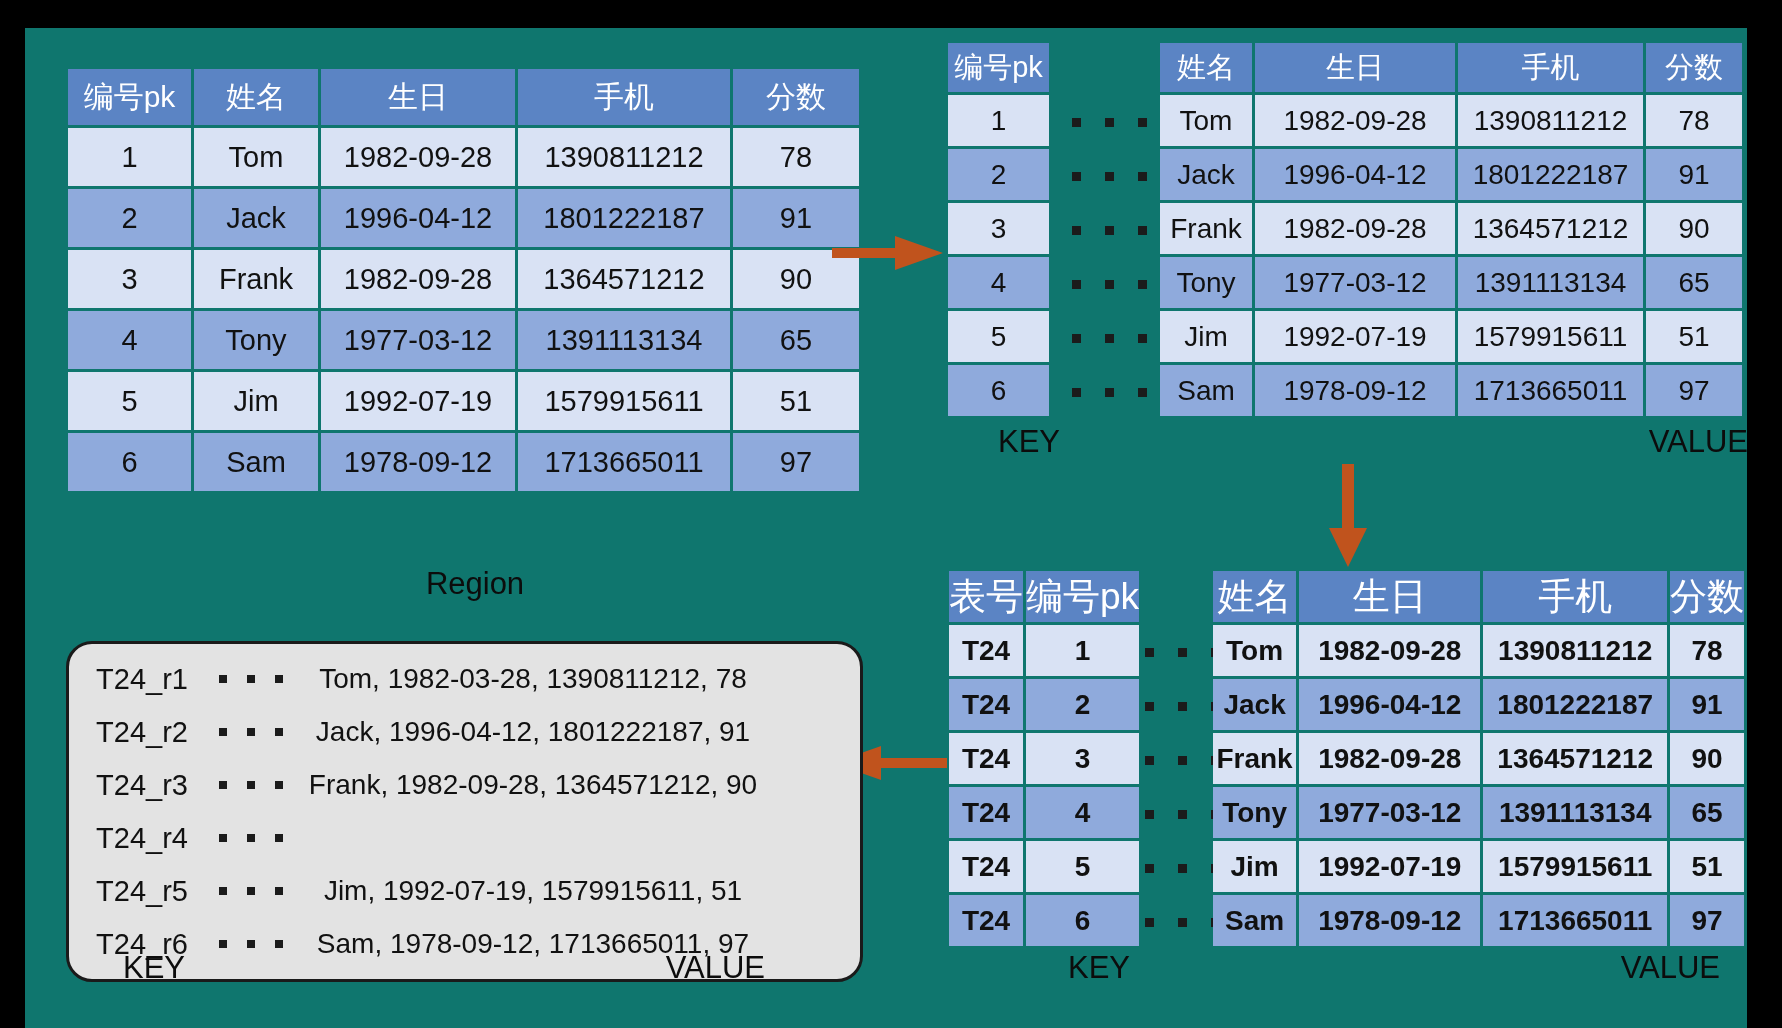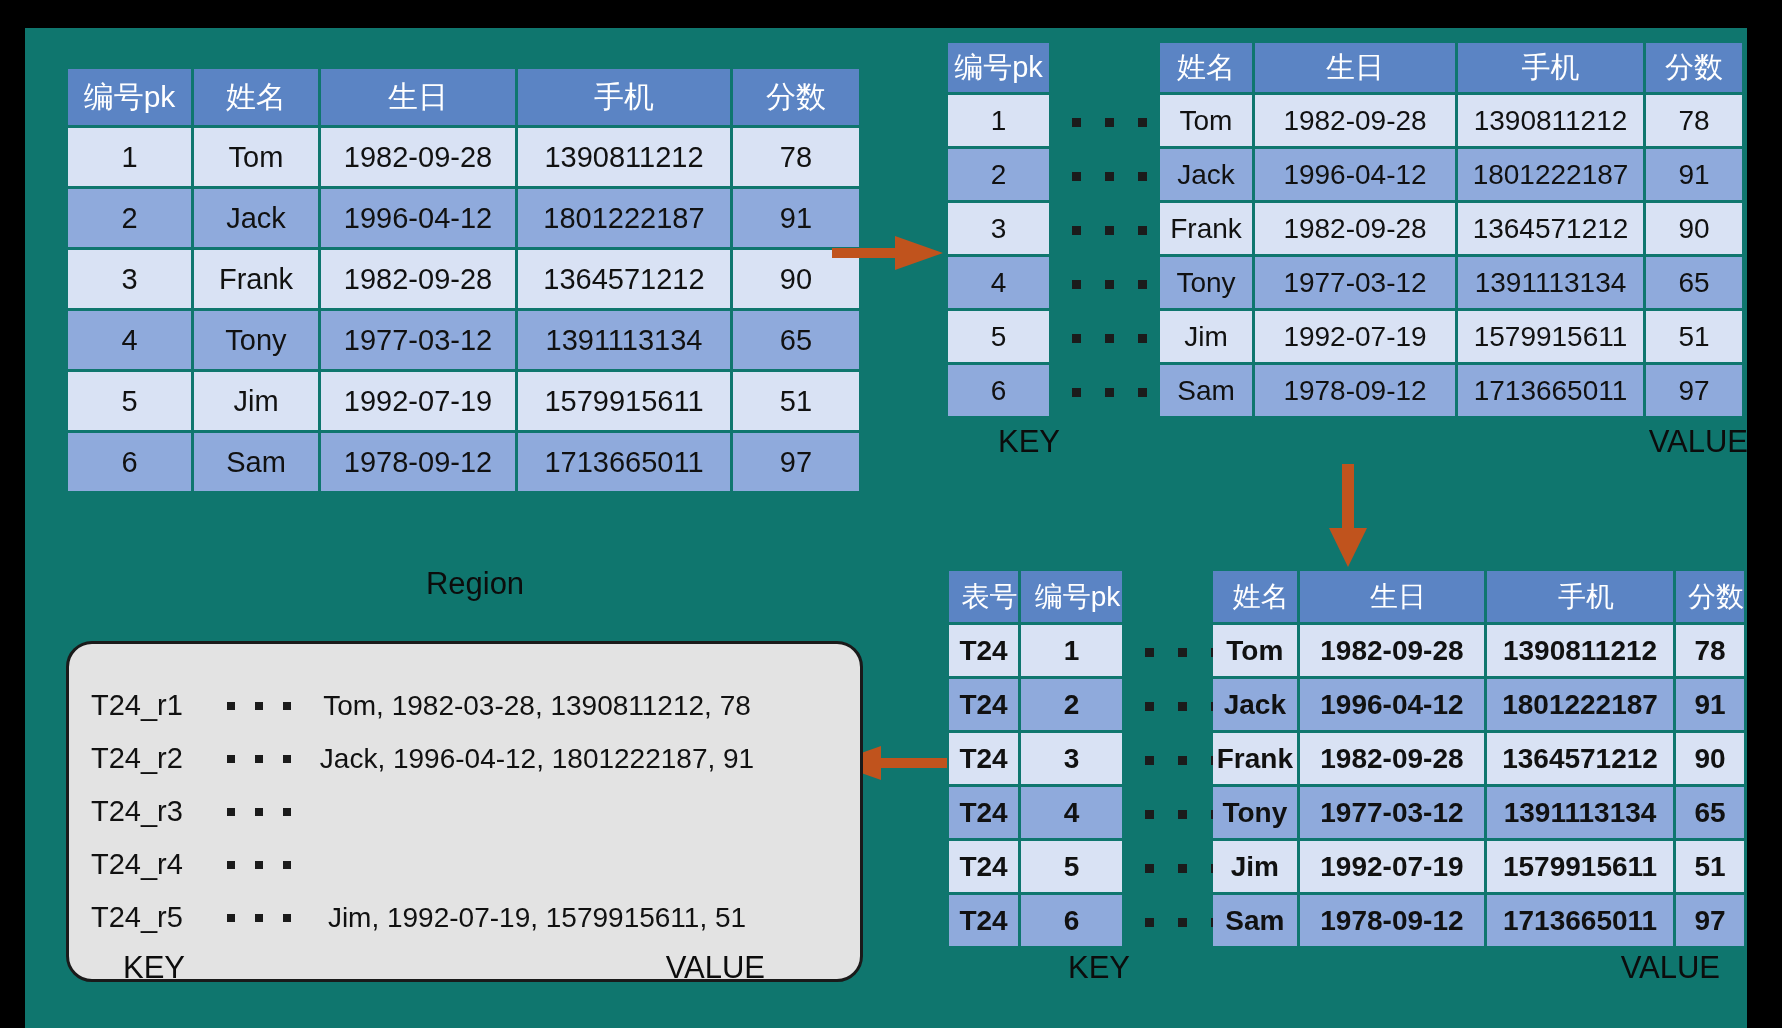--- a/index.html
+++ b/index.html
@@ -8,37 +8,37 @@
   .sheet{position:absolute;left:25px;top:28px;width:1722px;height:1002px;background:#0f766e;}
 
   
   table.tbl{position:absolute;border-collapse:separate;border-spacing:3px;table-layout:fixed;}
   table.tbl th,table.tbl td{padding:0;text-align:center;vertical-align:middle;overflow:hidden;white-space:nowrap;}
   table.tbl th{background:#5b84c4;color:#fff;font-weight:normal;font-size:30px;}
   tr.light td{background:#d9e2f4;}
   tr.dark td{background:#8faadc;}
   #t1 th{height:56px;}  #t1 td{height:58px;font-size:29px;}
   #t2k th,#t2v th{height:49px;font-size:29px;} #t2k td,#t2v td{height:51px;font-size:28px;}
-  #t3k th,#t3v th{height:51px;font-size:28px;padding-left:12px;} #t3k td,#t3v td{height:51px;font-size:28px;font-weight:bold;}
+  #t3k th,#t3v th{height:51px;font-size:37px;} #t3k td,#t3v td{height:51px;font-size:28px;font-weight:bold;}
 
   
   .dots-col{position:absolute;display:grid;}
   .dots{display:flex;align-items:center;justify-content:center;gap:24px;}
   .dots i{display:block;width:9px;height:9px;background:#1b1b1b;}
   .dots.small{gap:20px}.dots.small i{width:8px;height:8px;}
 
   
   .lbl{position:absolute;font-size:31px;color:#0c0c0c;text-align:right;}
 
   
   .region-box{position:absolute;left:41px;top:613px;width:797px;height:341px;background:#e3e3e3;
               border:3px solid #1a1a1a;border-radius:26px;box-sizing:border-box;
               display:flex;flex-direction:column;justify-content:center;}
   .region-row{display:flex;align-items:center;height:53px;}
-  .region-key{width:118px;margin-left:22px;font-size:29px;text-align:left;}
+  .region-key{width:118px;margin-left:14px;font-size:29px;text-align:center;}
   .region-dots{width:100px;display:flex;justify-content:center;}
   .region-val{flex:1;margin-right:95px;text-align:center;font-size:28px;white-space:nowrap;}
   .region-title{position:absolute;left:300px;top:538px;width:300px;text-align:center;font-size:31px;color:#0c0c0c;}
 
   .arrow{position:absolute;}
 </style>
 </head>
 <body>
 
 <div class="canvas">
@@ -390,20 +390,21 @@
     </div>
     <div class="region-row">
       <span class="region-key">T24_r3</span>
       <span class="region-dots">
             <span class="dots small">
               <i></i>
               <i></i>
               <i></i>
             </span>
           </span>
+      <span class="region-val">Frank, 1982-09-28, 1364571212, 90</span>
     </div>
     <div class="region-row">
       <span class="region-key">T24_r4</span>
       <span class="region-dots">
             <span class="dots small">
               <i></i>
               <i></i>
               <i></i>
             </span>
           </span>
@@ -411,19 +412,30 @@
     <div class="region-row">
       <span class="region-key">T24_r5</span>
       <span class="region-dots">
             <span class="dots small">
               <i></i>
               <i></i>
               <i></i>
             </span>
           </span>
       <span class="region-val">Jim, 1992-07-19, 1579915611, 51</span>
+    </div>
+    <div class="region-row">
+      <span class="region-key">T24_r6</span>
+      <span class="region-dots">
+            <span class="dots small">
+              <i></i>
+              <i></i>
+              <i></i>
+            </span>
+          </span>
+      <span class="region-val">Sam, 1978-09-12, 1713665011, 97</span>
     </div>
   </div>
   <div class="lbl" style="left:60px;top:922px;width:100px;">KEY</div>
   <div class="lbl" style="left:240px;top:922px;width:500px;">VALUE</div>
 
  </div>
 </div>
 
 </body></html>

